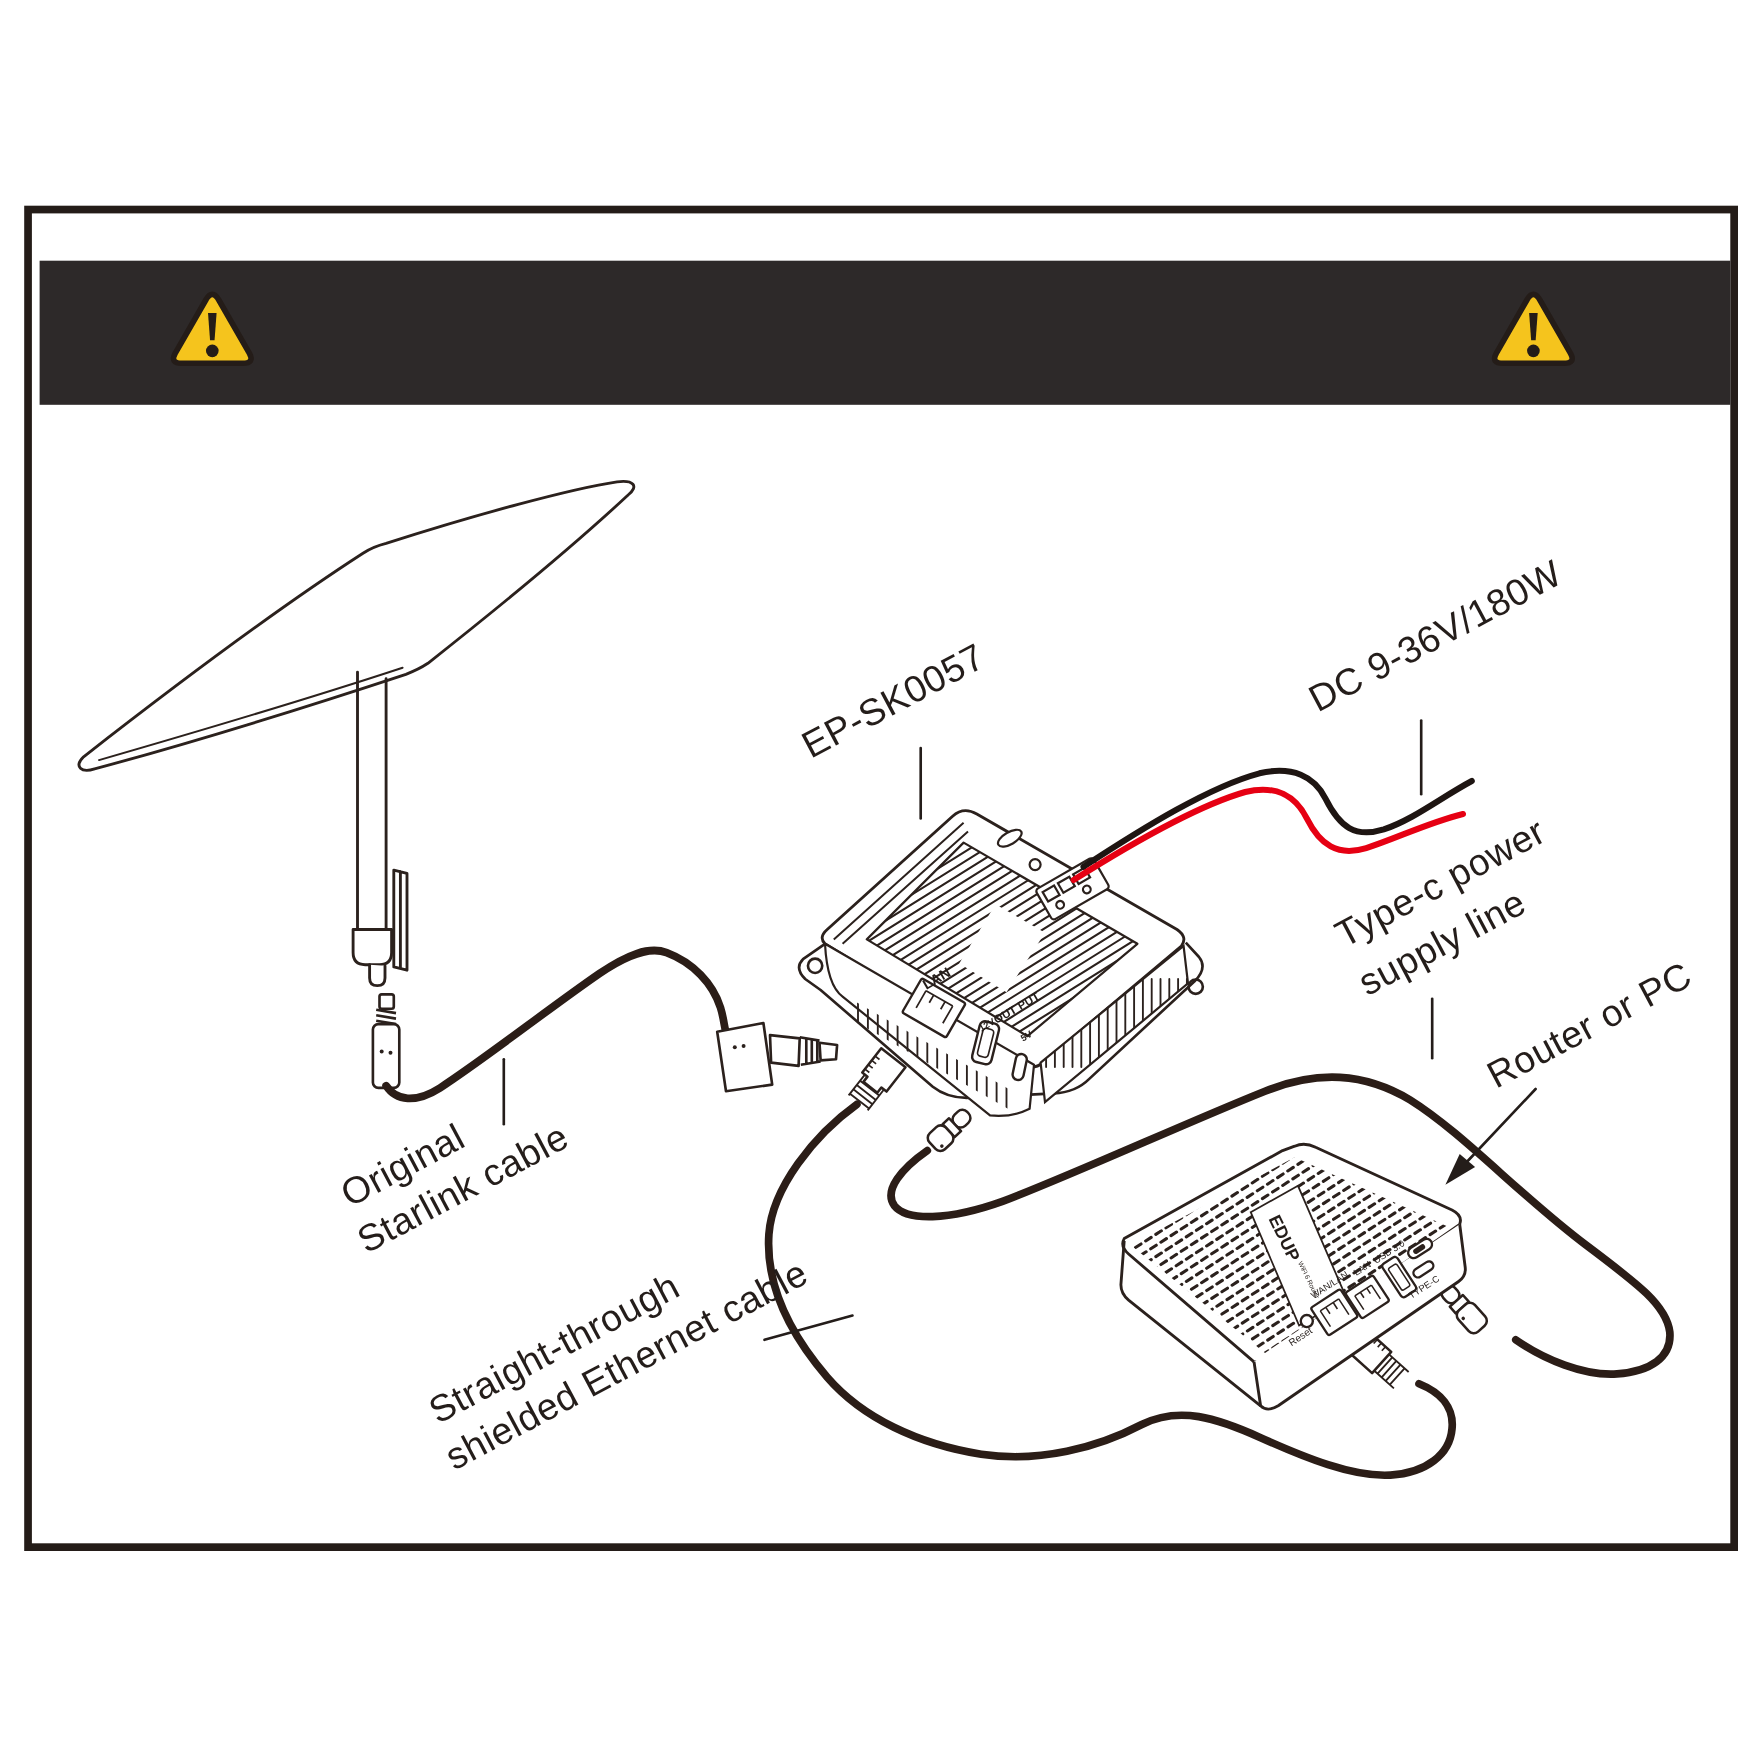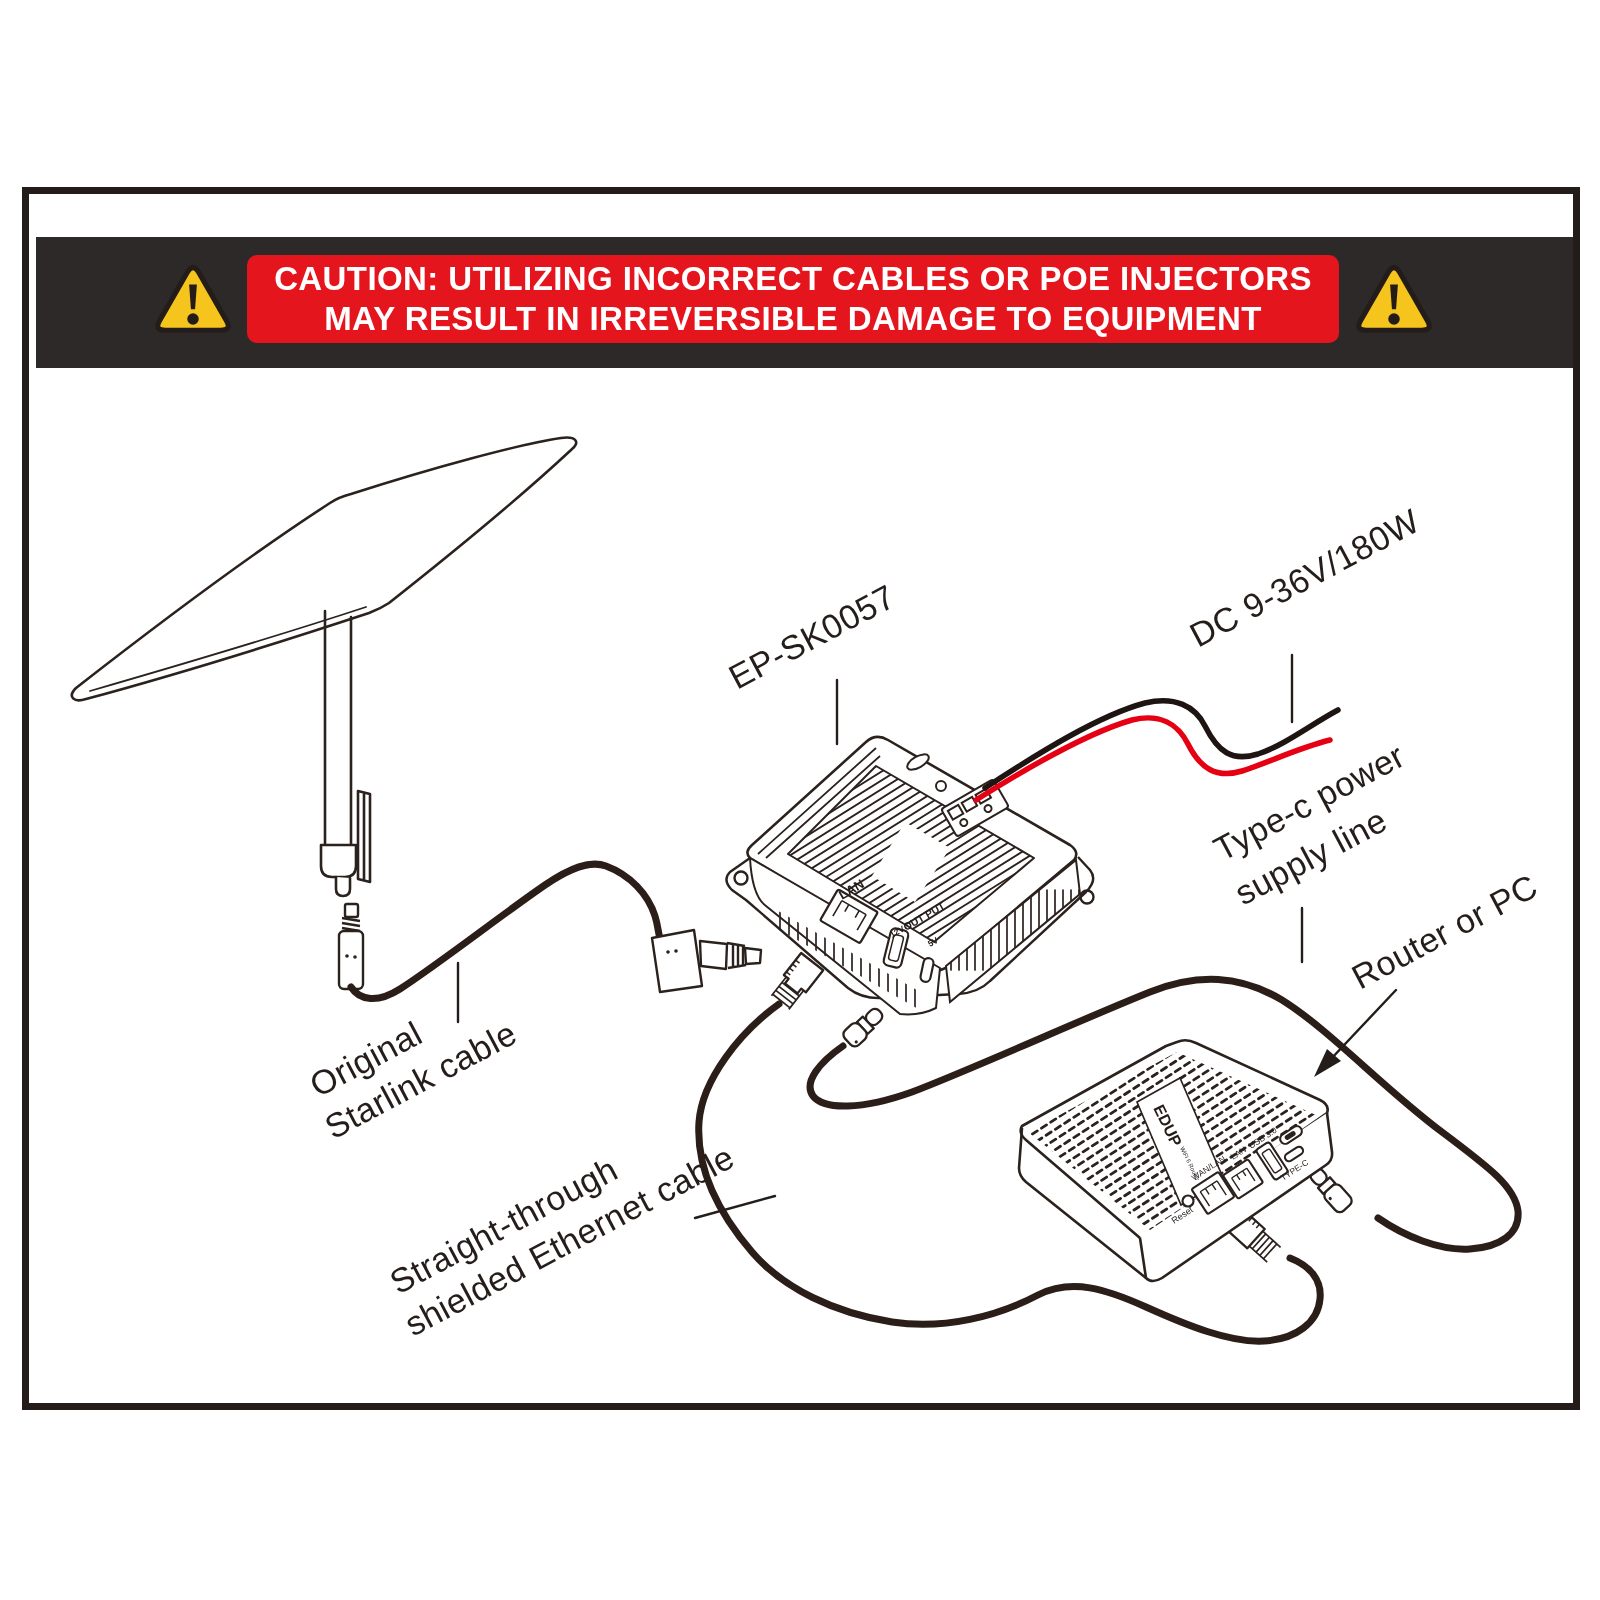--- a/index.html
+++ b/index.html
@@ -25,24 +25,20 @@
 
 <div id="stage">
   <div id="frame">
 
     <div id="banner-band">
       <svg id="warn-left" class="warn-tri" viewBox="0 0 76 70">
         <path d="M32.5,7 Q38,-2 43.5,7 L71,55 Q75.5,63.5 65,63.5 L11,63.5 Q0.5,63.5 5,55 Z" fill="#f5c41d" stroke="#241c18" stroke-width="5" stroke-linejoin="round"></path>
         <path d="M34.2,19 L41.8,19 L40,43 L36,43 Z" fill="#241c18"></path>
         <circle cx="38" cy="52.5" r="5.6" fill="#241c18"></circle>
       </svg>
-      <div id="caution-box">
-        <div class="caution-line">CAUTION: UTILIZING INCORRECT CABLES OR POE INJECTORS</div>
-        <div class="caution-line">MAY RESULT IN IRREVERSIBLE DAMAGE TO EQUIPMENT</div>
-      </div>
       <svg id="warn-right" class="warn-tri" viewBox="0 0 76 70">
         <path d="M32.5,7 Q38,-2 43.5,7 L71,55 Q75.5,63.5 65,63.5 L11,63.5 Q0.5,63.5 5,55 Z" fill="#f5c41d" stroke="#241c18" stroke-width="5" stroke-linejoin="round"></path>
         <path d="M34.2,19 L41.8,19 L40,43 L36,43 Z" fill="#241c18"></path>
         <circle cx="38" cy="52.5" r="5.6" fill="#241c18"></circle>
       </svg>
     </div>
   </div>
 
   <svg id="diagram" width="1600" height="1600" viewBox="0 0 1600 1600">
     <defs>

